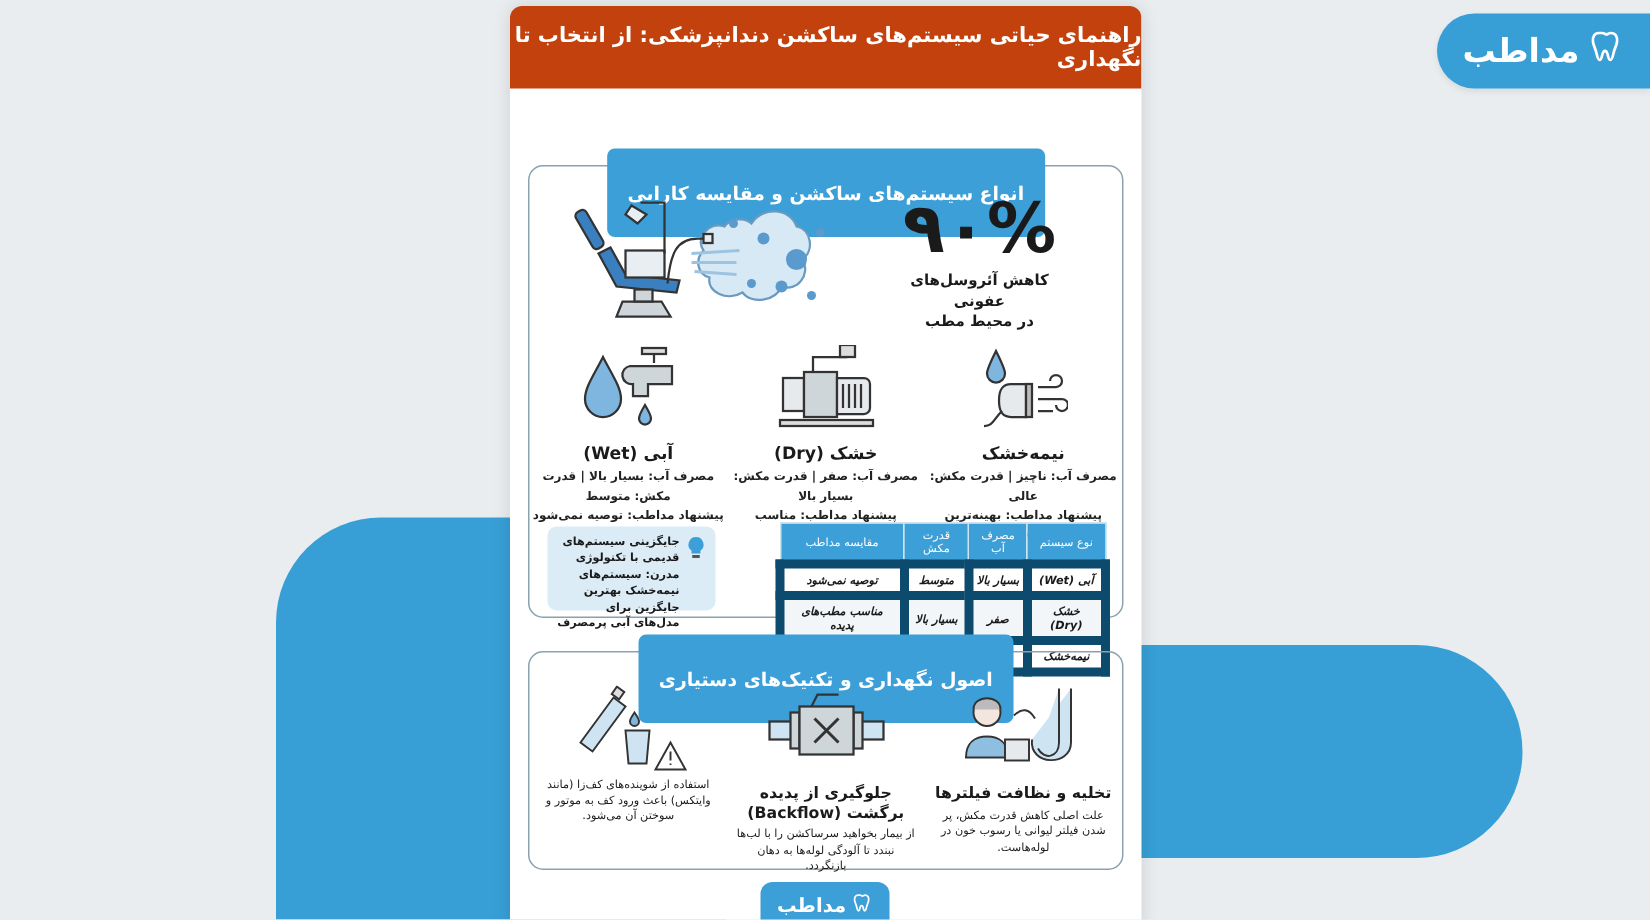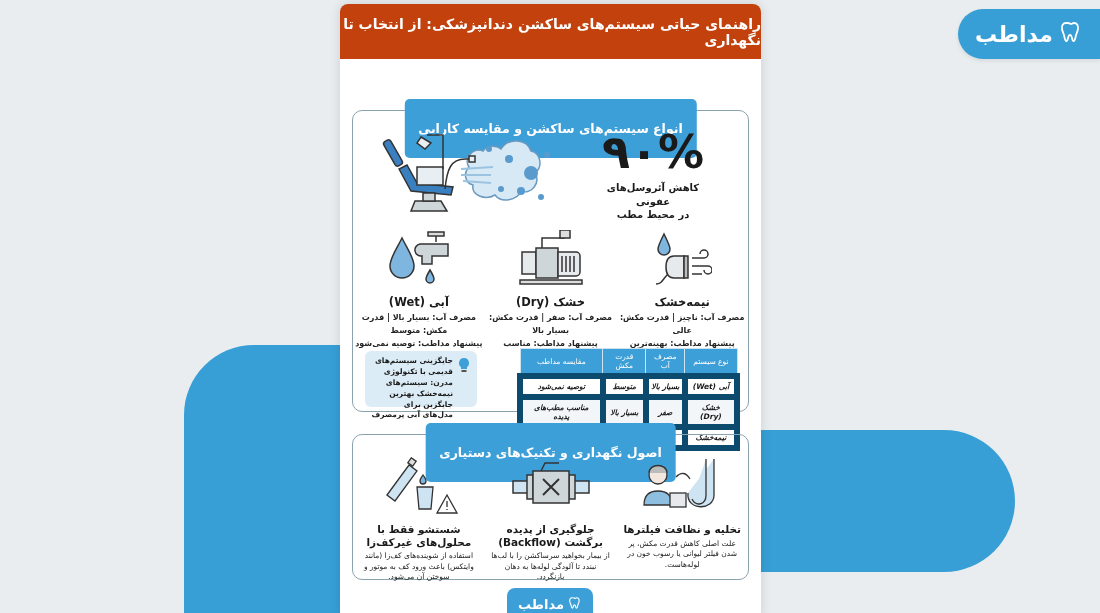--- a/index.html
+++ b/index.html
@@ -279,21 +279,20 @@
         <div class="tip-icon-art">
           <svg width="80" height="58" viewBox="0 0 80 58" fill="none" stroke="#333" stroke-width="1.3">
             <path d="M8 38 L30 8 l8 6 -22 30z" fill="#cfe4f2" transform="rotate(0)"></path>
             <rect x="30" y="2" width="6" height="6" fill="#ddd" transform="rotate(35 33 5)"></rect>
             <path d="M44 18 c-2 3-3 4-3 6 a3 3 0 0 0 6 0 c0-2-1-3-3-6z" fill="#7fb6e0"></path>
             <path d="M38 30 h16 l-2 22 h-12z" fill="#cfe4f2"></path>
             <path d="M58 56 l10 -18 10 18z" fill="#fff"></path>
             <path d="M68 44 v6 M68 52 v1"></path>
           </svg>
         </div>
-        <div class="tip-title">شستشو فقط با محلول‌های غیرکف‌زا</div>
         <div class="tip-desc">استفاده از شوینده‌های کف‌زا (مانند وایتکس) باعث ورود کف به موتور و سوختن آن می‌شود.</div>
       </div>
     </div>
   </div>
 
   <div class="footer-pill">
     <span>
       <svg width="14" height="14" viewBox="0 0 24 24" fill="none" stroke="#fff" stroke-width="2" stroke-linejoin="round">
         <path d="M7 3c-3 0-4.5 2.5-4 6 .4 2.8 1.6 4.2 2.2 7 .5 2.4 1 5 2.3 5 1.5 0 1.3-4 2.5-5.5.6-.7 1.4-.7 2 0C13.2 17 13 21 14.5 21c1.3 0 1.8-2.6 2.3-5 .6-2.8 1.8-4.2 2.2-7 .5-3.5-1-6-4-6-1.7 0-2.3 1-3 1s-1.3-1-3-1z"></path>
       </svg>

